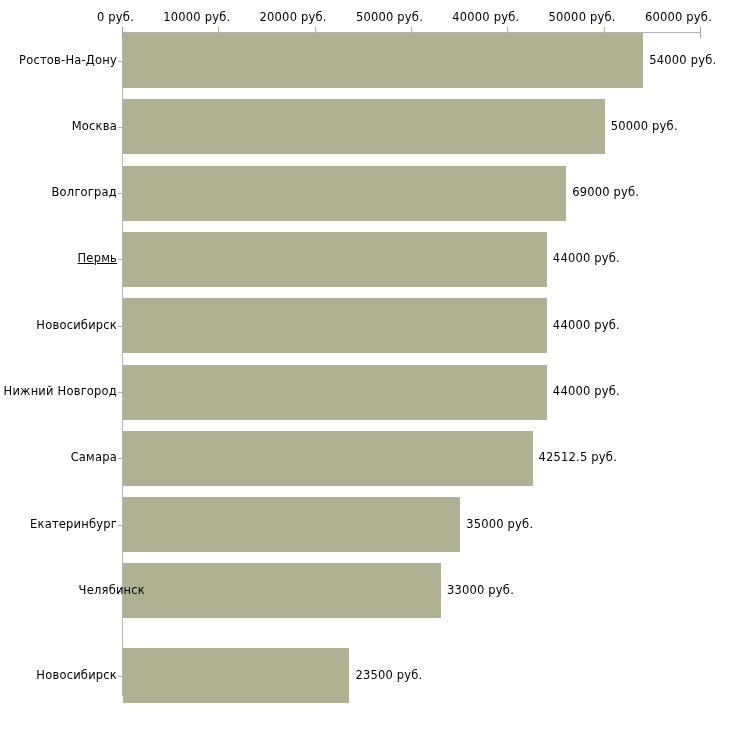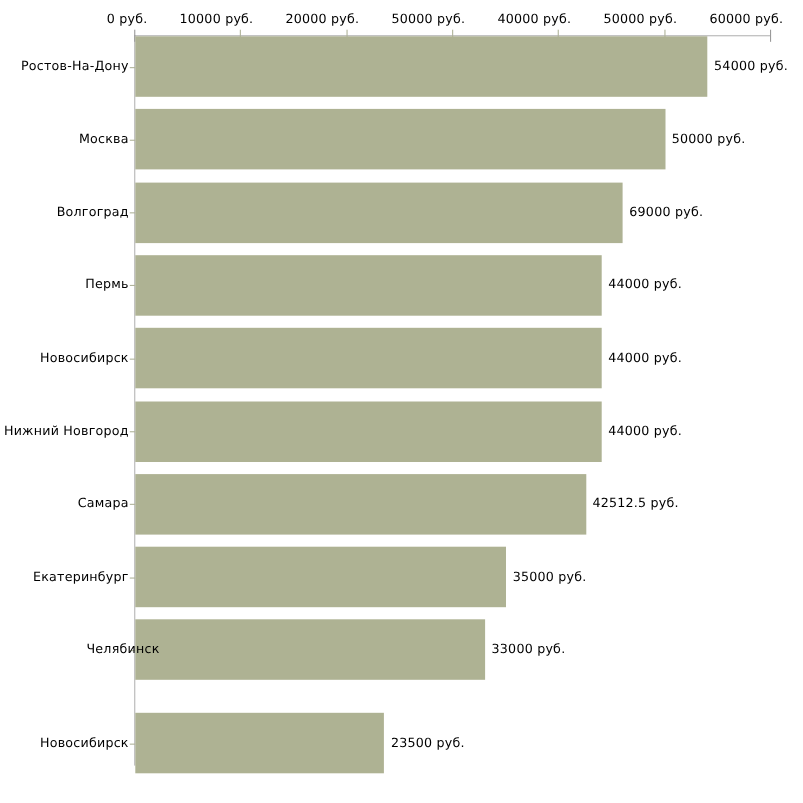--- a/index.html
+++ b/index.html
@@ -138,21 +138,21 @@
       </div>
       <div class="row" style="top: 165.6px; height: 55px;">
         <div class="bar" title="Волгоград: 46000 руб." style="top: 0px; height: 55px; width: 443.133px; background: rgb(174, 178, 147);"></div>
         <div class="cat-tick" style="top: 27.5px;"></div>
         <div class="cat-label" style="top: 20.5px; text-align: right;">Волгоград</div>
         <div class="bar-value" style="left: 572.133px; top: 20.5px;">69000 руб.</div>
       </div>
       <div class="row" style="top: 231.9px; height: 55px;">
         <div class="bar" title="Пермь: 44000 руб." style="top: 0px; height: 55px; width: 423.867px; background: rgb(174, 178, 147);"></div>
         <div class="cat-tick" style="top: 27.5px;"></div>
-        <div class="cat-label" style="top: 20.5px;">Пермь</div>
+        <div class="cat-label" style="top: 20.5px; text-decoration: underline;">Пермь</div>
         <div class="bar-value" style="left: 552.867px; top: 20.5px;">44000 руб.</div>
       </div>
       <div class="row" style="top: 298.2px; height: 55px;">
         <div class="bar" title="Красноярск: 44000 руб." style="top: 0px; height: 55px; width: 423.867px; background: rgb(174, 178, 147);"></div>
         <div class="cat-tick" style="top: 27.5px;"></div>
         <div class="cat-label" style="top: 20.5px;">Новосибирск</div>
         <div class="bar-value" style="left: 552.867px; top: 20.5px;">44000 руб.</div>
       </div>
       <div class="row" style="top: 364.5px; height: 55px;">
         <div class="bar" title="Нижний Новгород: 44000 руб." style="top: 0px; height: 55px; width: 423.867px; background: rgb(174, 178, 147);"></div>

